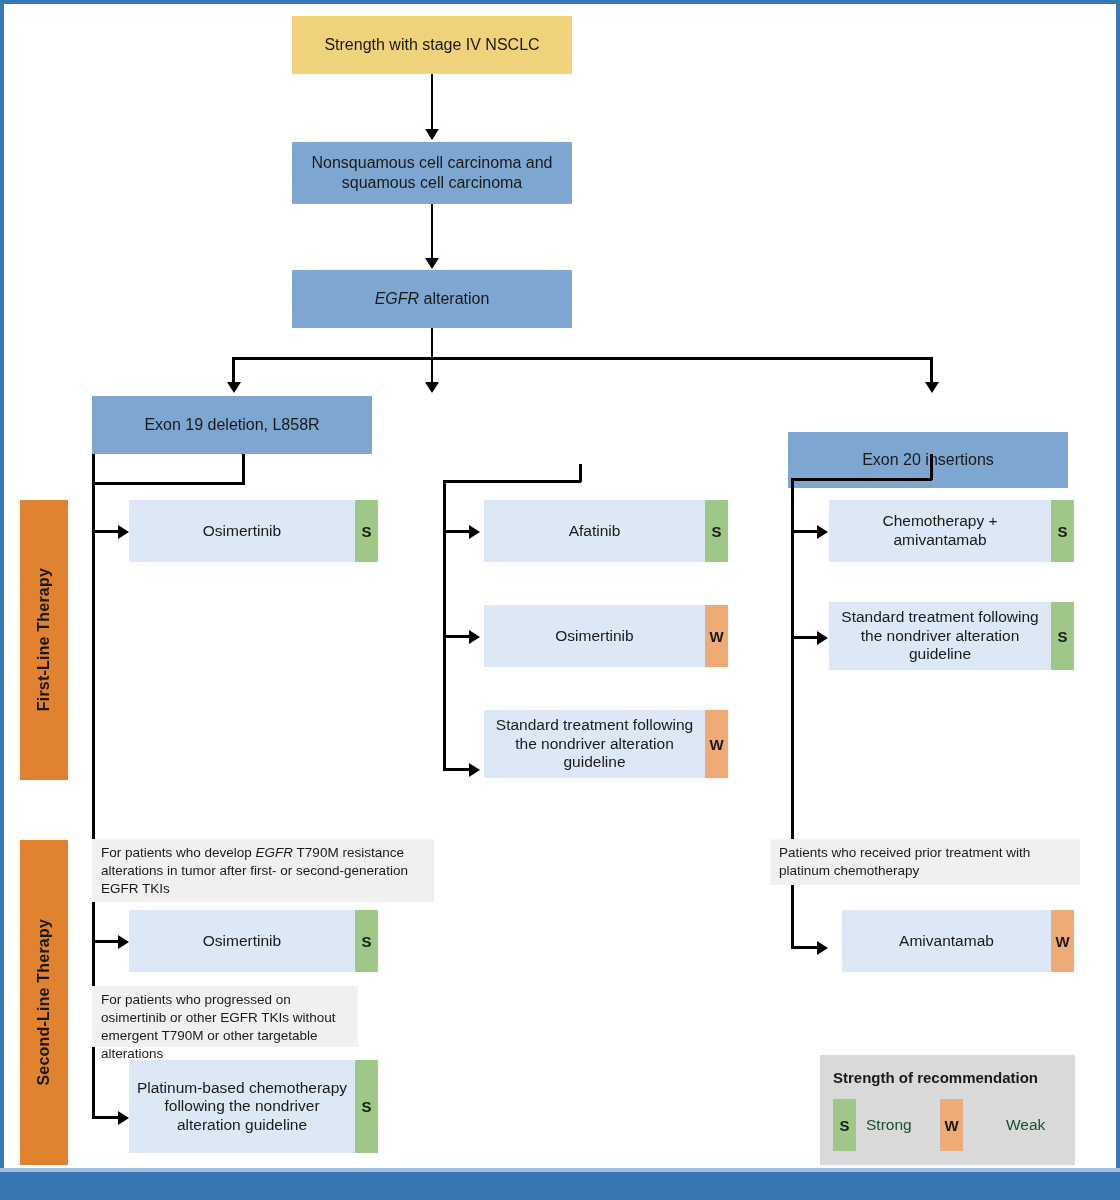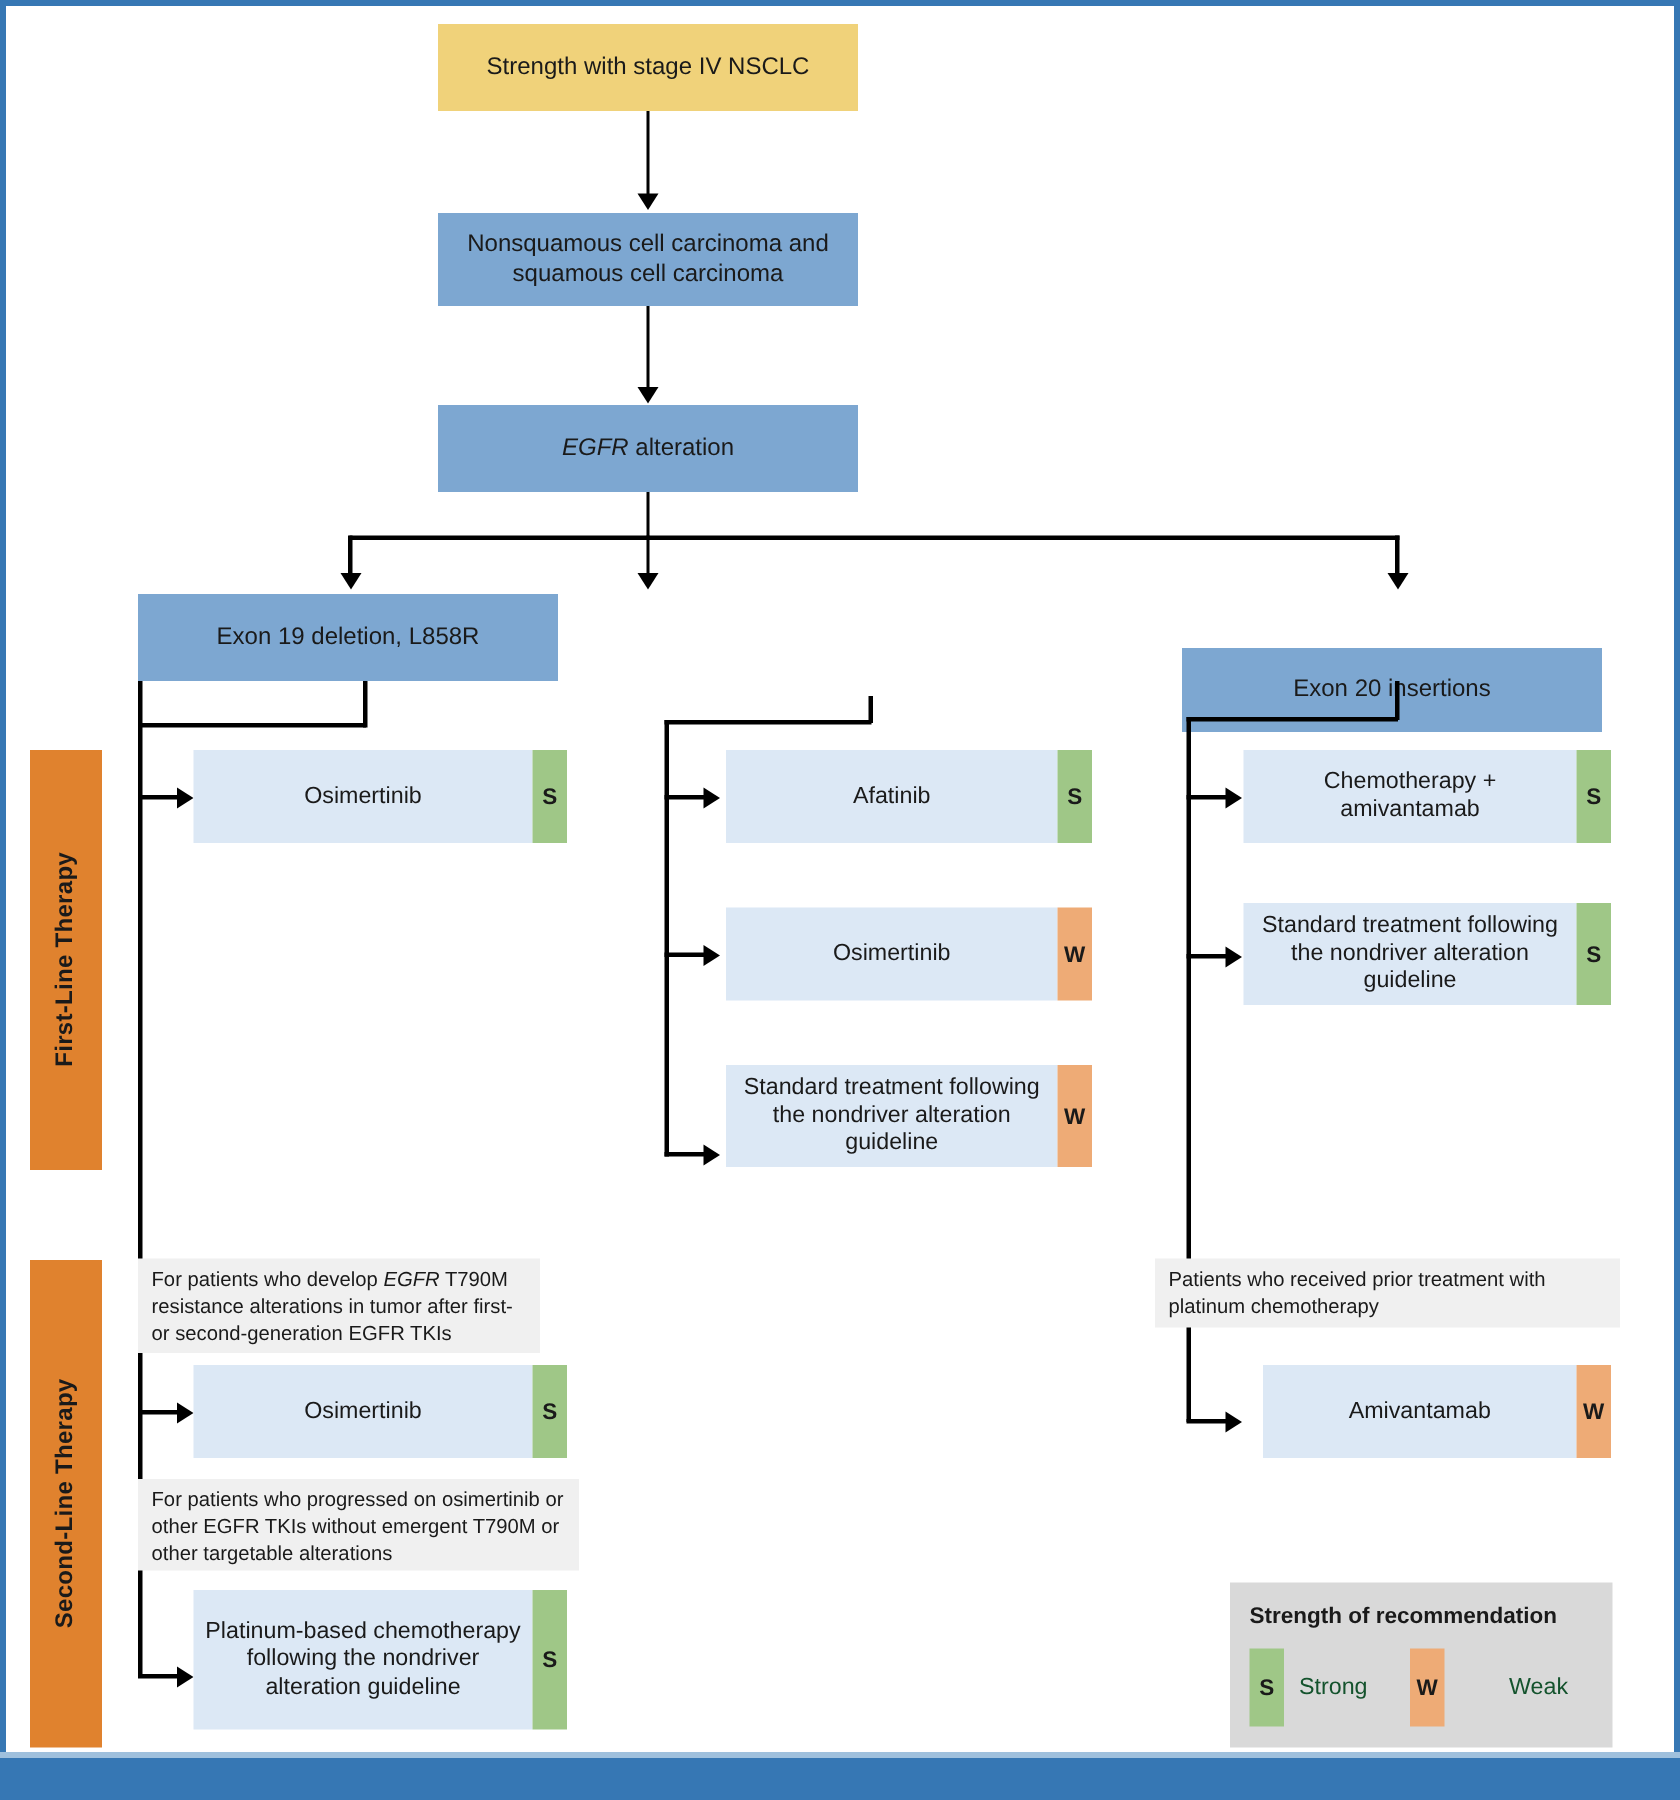--- a/index.html
+++ b/index.html
@@ -214,28 +214,28 @@
 
   <div class="tx" style="left:829px; top:500px; width:245px; height:62px;">
     <div class="tx-body">Chemotherapy + amivantamab</div>
     <div class="tx-chip chip-S">S</div>
   </div>
   <div class="tx" style="left:829px; top:602px; width:245px; height:68px;">
     <div class="tx-body">Standard treatment following the nondriver alteration guideline</div>
     <div class="tx-chip chip-S">S</div>
   </div>
 
-  <div class="note" style="left:92px; top:839px; width:268px; height:63px;"><span>For patients who develop </span><span class="ital">EGFR</span><span> T790M resistance alterations in tumor after first- or second-generation EGFR TKIs</span></div>
+  <div class="note" style="left:92px; top:839px; width:342px; height:63px;"><span>For patients who develop </span><span class="ital">EGFR</span><span> T790M resistance alterations in tumor after first- or second-generation EGFR TKIs</span></div>
 
   <div class="tx" style="left:129px; top:910px; width:249px; height:62px;">
     <div class="tx-body">Osimertinib</div>
     <div class="tx-chip chip-S">S</div>
   </div>
 
-  <div class="note" style="left:92px; top:986px; width:294px; height:61px;">For patients who progressed on osimertinib or other EGFR TKIs without emergent T790M or other targetable alterations</div>
+  <div class="note" style="left:92px; top:986px; width:266px; height:61px;">For patients who progressed on osimertinib or other EGFR TKIs without emergent T790M or other targetable alterations</div>
 
   <div class="tx" style="left:129px; top:1060px; width:249px; height:93px;">
     <div class="tx-body">Platinum-based chemotherapy following the nondriver alteration guideline</div>
     <div class="tx-chip chip-S">S</div>
   </div>
 
   <div class="note" style="left:770px; top:839px; width:310px; height:46px;">Patients who received prior treatment with platinum chemotherapy</div>
 
   <div class="tx" style="left:842px; top:910px; width:232px; height:62px;">
     <div class="tx-body">Amivantamab</div>

